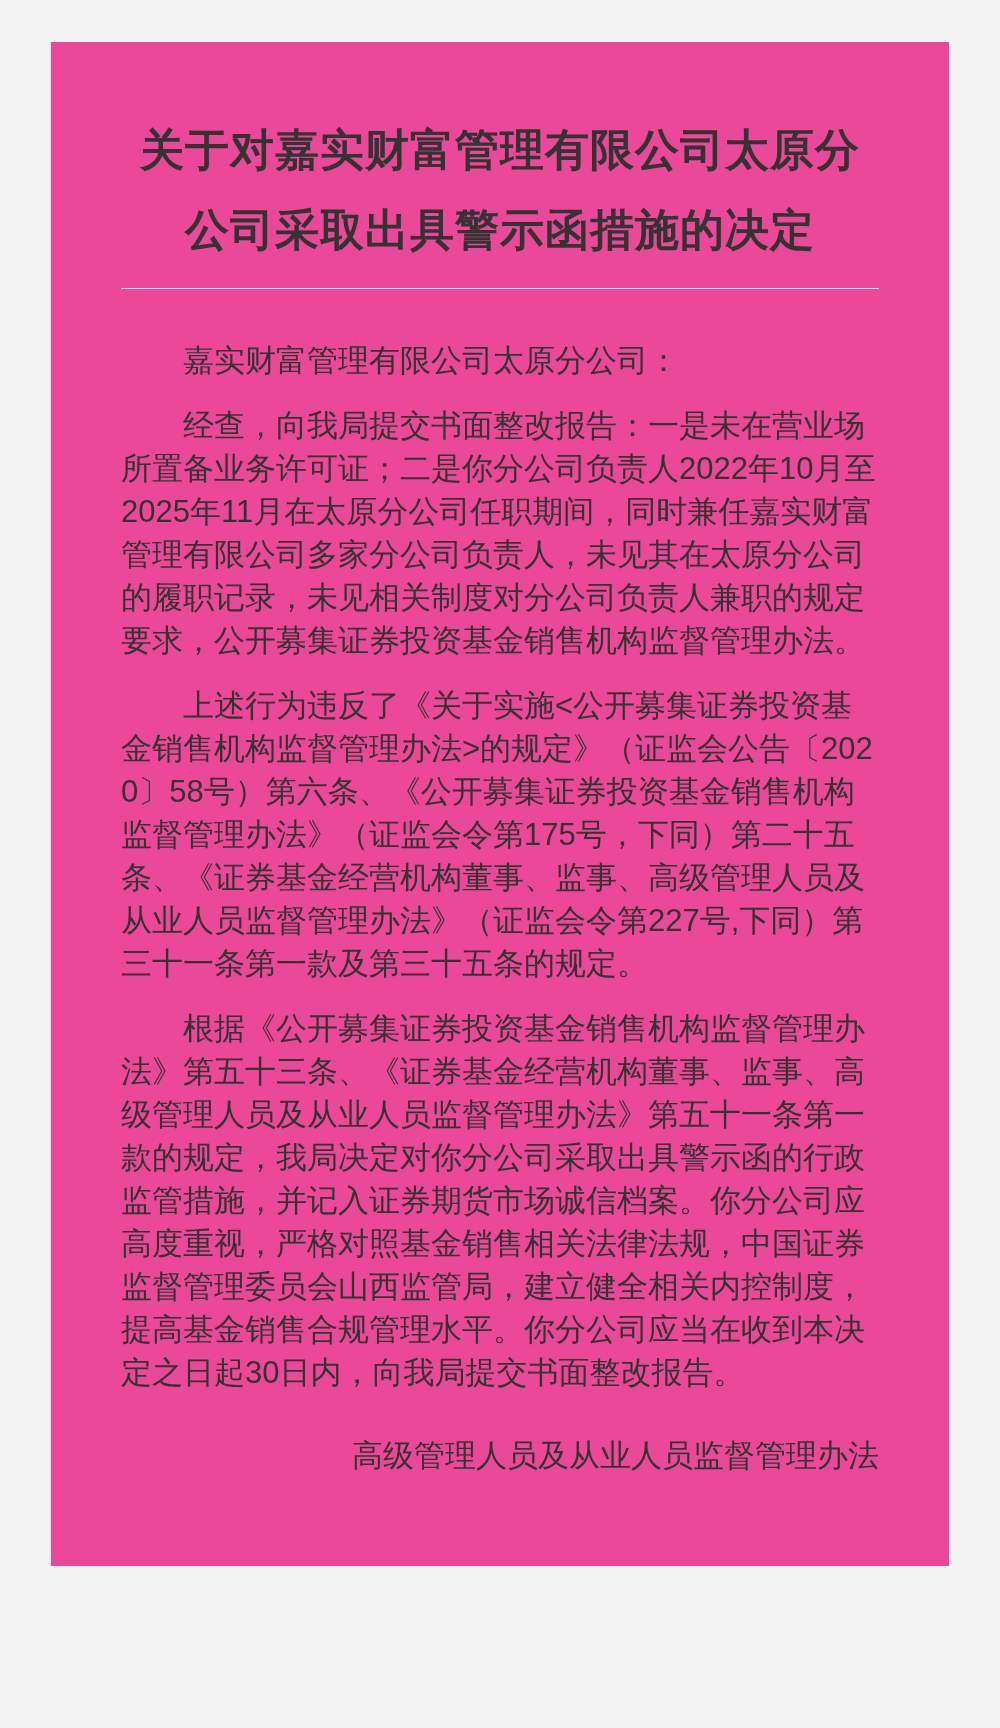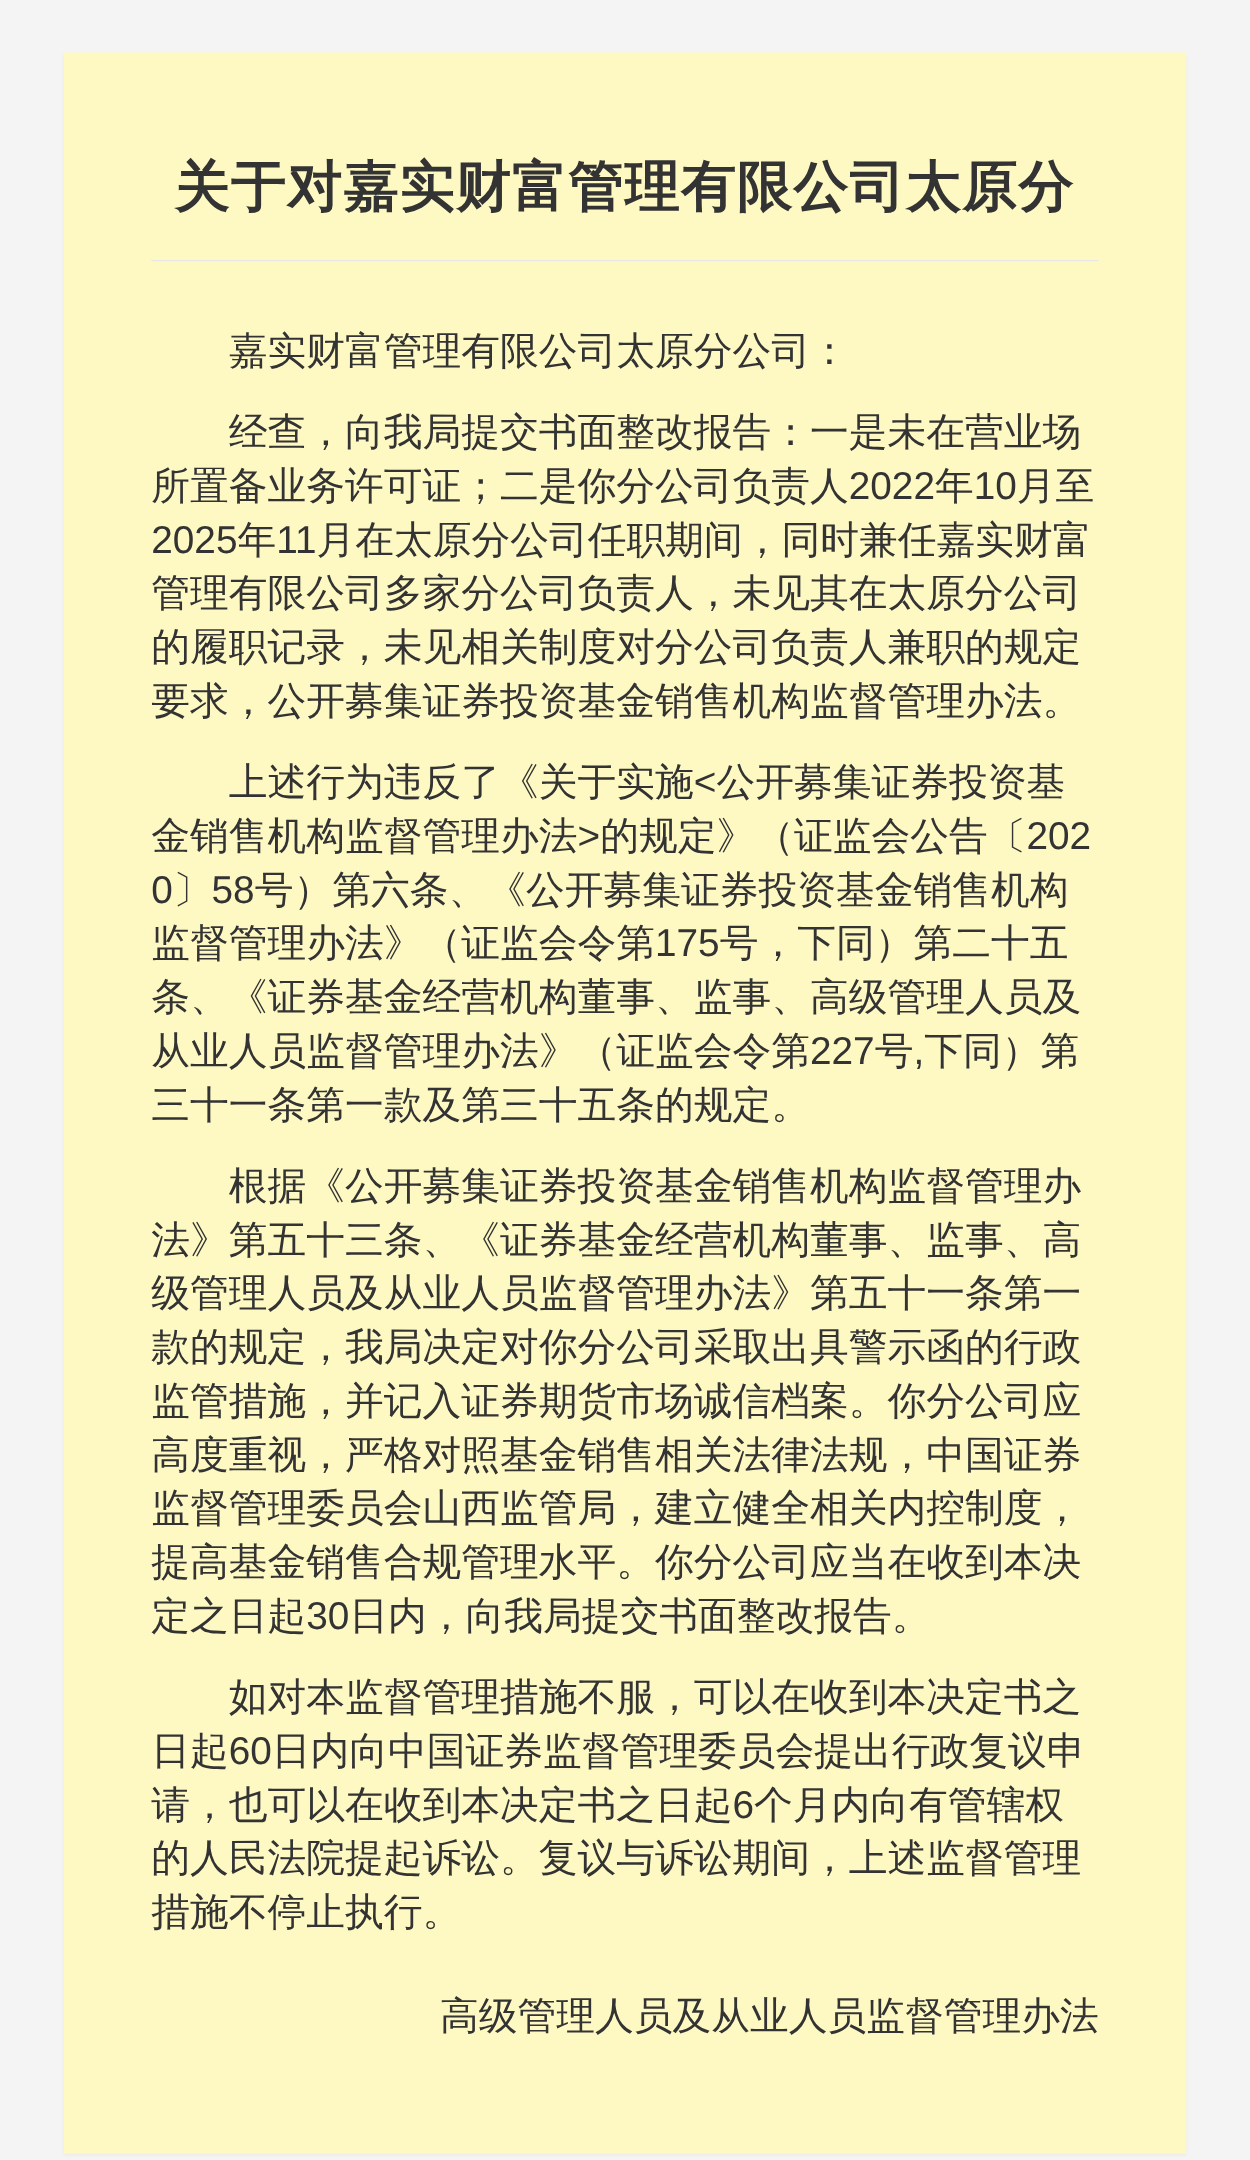--- a/index.html
+++ b/index.html
@@ -13,21 +13,21 @@
     min-height: 1728px;
     background: #f4f4f5;
     margin: 0 auto;
     box-sizing: border-box;
   }
   .card {
     width: 898px;
     margin: 0 auto;
     position: relative;
     top: 42px;
-    background: #fef9c3;
+    background: #ec4899;
     box-sizing: border-box;
     padding: 60px 70px 89px 70px;
     box-shadow: 0 1px 3px rgba(0,0,0,0.05);
   }
   .doc-title {
     margin: 8px 0 0 0;
     font-size: 44px;
     line-height: 80px;
     font-weight: 700;
     letter-spacing: 1px;
@@ -63,31 +63,31 @@
   }
 </style>
 </head>
 <body>
 
 <div class="page">
   <div class="card">
 
     <h1 class="doc-title">
       <span class="title-line">关于对嘉实财富管理有限公司太原分</span>
+      <span class="title-line">公司采取出具警示函措施的决定</span>
     </h1>
 
     <hr class="divider">
 
     <p class="para salutation">嘉实财富管理有限公司太原分公司：</p>
 
     <p class="para"><span>经查，向我局提交书面整改报告：</span><b>一是</b><span>未在营业场所置备业务许可证；</span><b>二是</b><span>你分公司负责人2022年10月至2025年11月在太原分公司任职期间，同时兼任嘉实财富管理有限公司多家分公司负责人，未见其在太原分公司的履职记录，未见相关制度对分公司负责人兼职的规定要求，公开募集证券投资基金销售机构监督管理办法。</span></p>
 
     <p class="para">上述行为违反了《关于实施&lt;公开募集证券投资基金销售机构监督管理办法&gt;的规定》（证监会公告〔2020〕58号）第六条、《公开募集证券投资基金销售机构监督管理办法》（证监会令第175号，下同）第二十五条、《证券基金经营机构董事、监事、高级管理人员及从业人员监督管理办法》（证监会令第227号,下同）第三十一条第一款及第三十五条的规定。</p>
 
     <p class="para">根据《公开募集证券投资基金销售机构监督管理办法》第五十三条、《证券基金经营机构董事、监事、高级管理人员及从业人员监督管理办法》第五十一条第一款的规定，我局决定对你分公司采取出具警示函的行政监管措施，并记入证券期货市场诚信档案。你分公司应高度重视，严格对照基金销售相关法律法规，中国证券监督管理委员会山西监管局，建立健全相关内控制度，提高基金销售合规管理水平。你分公司应当在收到本决定之日起30日内，向我局提交书面整改报告。</p>
 
-    <p class="para">如对本监督管理措施不服，可以在收到本决定书之日起60日内向中国证券监督管理委员会提出行政复议申请，也可以在收到本决定书之日起6个月内向有管辖权的人民法院提起诉讼。复议与诉讼期间，上述监督管理措施不停止执行。</p>
 
     <p class="para signature">高级管理人员及从业人员监督管理办法</p>
 
 
   </div>
 </div>
 
 </body></html>

